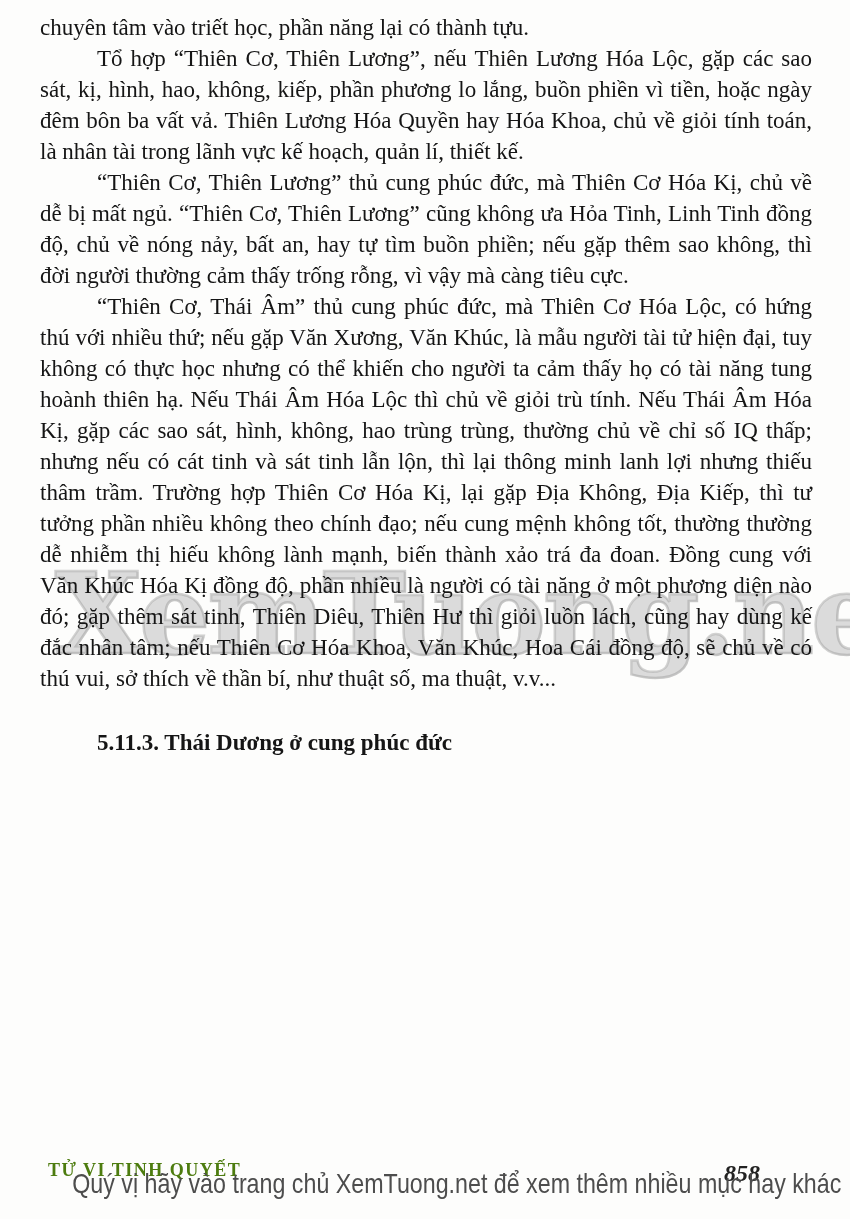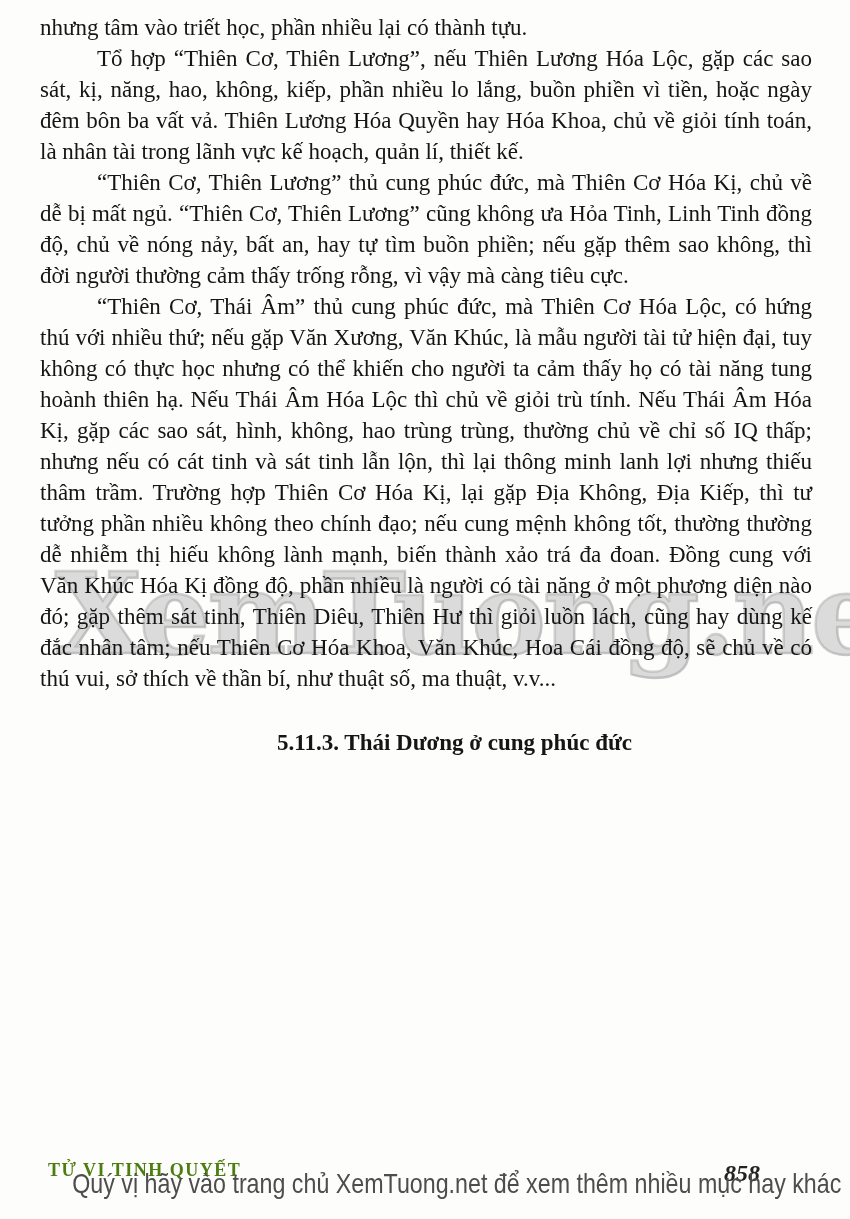--- a/index.html
+++ b/index.html
@@ -21,21 +21,21 @@
     font-size: 23px;
     line-height: 31px;
     text-align: justify;
     z-index: 2;
   }
   .para { margin: 0; text-indent: 57px; }
   .para.first { text-indent: 0; }
   .heading {
     font-size: 23px;
     font-weight: bold;
-    text-align: center;
+    text-align: left;
     text-indent: 0;
     margin: 33px 0 20px 57px;
   }
   .watermark {
     position: absolute;
     left: 55px;
     top: 548px;
     width: 740px;
     text-align: center;
     white-space: nowrap;
@@ -85,22 +85,22 @@
   }
 </style>
 </head>
 <body>
 
 <div class="page">
 
   <div class="watermark">XemTuong.net</div>
 
   <div class="content">
-    <p class="para first">nhưng tâm vào triết học, phần nhiều lại có thành tựu.</p>
-    <p class="para">Tổ hợp “Thiên Cơ, Thiên Lương”, nếu Thiên Lương Hóa Lộc, gặp các sao sát, kị, năng, hao, không, kiếp, phần nhiều lo lắng, buồn phiền vì tiền, hoặc ngày đêm bôn ba vất vả. Thiên Lương Hóa Quyền hay Hóa Khoa, chủ về giỏi tính toán, là nhân tài trong lãnh vực kế hoạch, quản lí, thiết kế.</p>
+    <p class="para first">chuyên tâm vào triết học, phần năng lại có thành tựu.</p>
+    <p class="para">Tổ hợp “Thiên Cơ, Thiên Lương”, nếu Thiên Lương Hóa Lộc, gặp các sao sát, kị, hình, hao, không, kiếp, phần phương lo lắng, buồn phiền vì tiền, hoặc ngày đêm bôn ba vất vả. Thiên Lương Hóa Quyền hay Hóa Khoa, chủ về giỏi tính toán, là nhân tài trong lãnh vực kế hoạch, quản lí, thiết kế.</p>
     <p class="para">“Thiên Cơ, Thiên Lương” thủ cung phúc đức, mà Thiên Cơ Hóa Kị, chủ về dễ bị mất ngủ. “Thiên Cơ, Thiên Lương” cũng không ưa Hỏa Tinh, Linh Tinh đồng độ, chủ về nóng nảy, bất an, hay tự tìm buồn phiền; nếu gặp thêm sao không, thì đời người thường cảm thấy trống rỗng, vì vậy mà càng tiêu cực.</p>
     <p class="para">“Thiên Cơ, Thái Âm” thủ cung phúc đức, mà Thiên Cơ Hóa Lộc, có hứng thú với nhiều thứ; nếu gặp Văn Xương, Văn Khúc, là mẫu người tài tử hiện đại, tuy không có thực học nhưng có thể khiến cho người ta cảm thấy họ có tài năng tung hoành thiên hạ. Nếu Thái Âm Hóa Lộc thì chủ về giỏi trù tính. Nếu Thái Âm Hóa Kị, gặp các sao sát, hình, không, hao trùng trùng, thường chủ về chỉ số IQ thấp; nhưng nếu có cát tinh và sát tinh lẫn lộn, thì lại thông minh lanh lợi nhưng thiếu thâm trầm. Trường hợp Thiên Cơ Hóa Kị, lại gặp Địa Không, Địa Kiếp, thì tư tưởng phần nhiều không theo chính đạo; nếu cung mệnh không tốt, thường thường dễ nhiễm thị hiếu không lành mạnh, biến thành xảo trá đa đoan. Đồng cung với Văn Khúc Hóa Kị đồng độ, phần nhiều là người có tài năng ở một phương diện nào đó; gặp thêm sát tinh, Thiên Diêu, Thiên Hư thì giỏi luồn lách, cũng hay dùng kế đắc nhân tâm; nếu Thiên Cơ Hóa Khoa, Văn Khúc, Hoa Cái đồng độ, sẽ chủ về có thú vui, sở thích về thần bí, như thuật số, ma thuật, v.v...</p>
 
     <h2 class="heading">5.11.3. Thái Dương ở cung phúc đức</h2>
 
   </div>
 
   <div class="book-footer-title">TỬ VI TINH QUYẾT</div>
 
   <div class="book-page-number">858</div>

